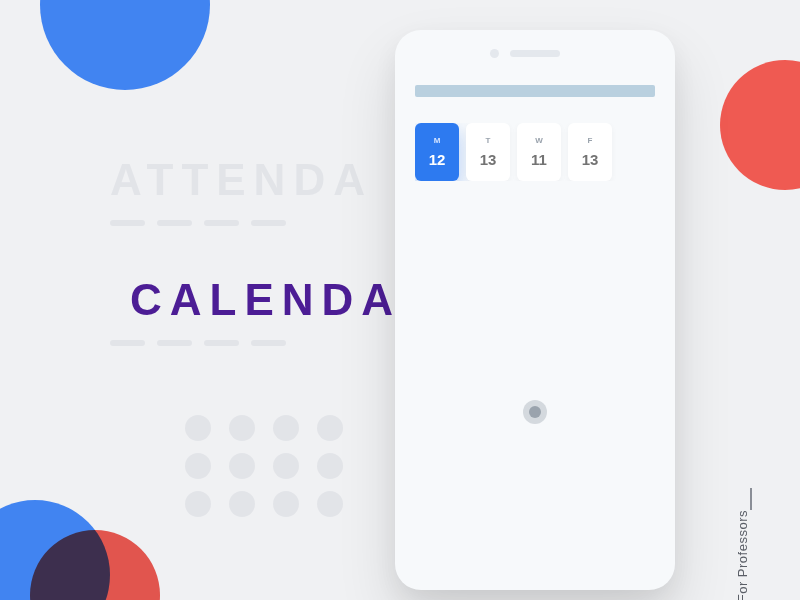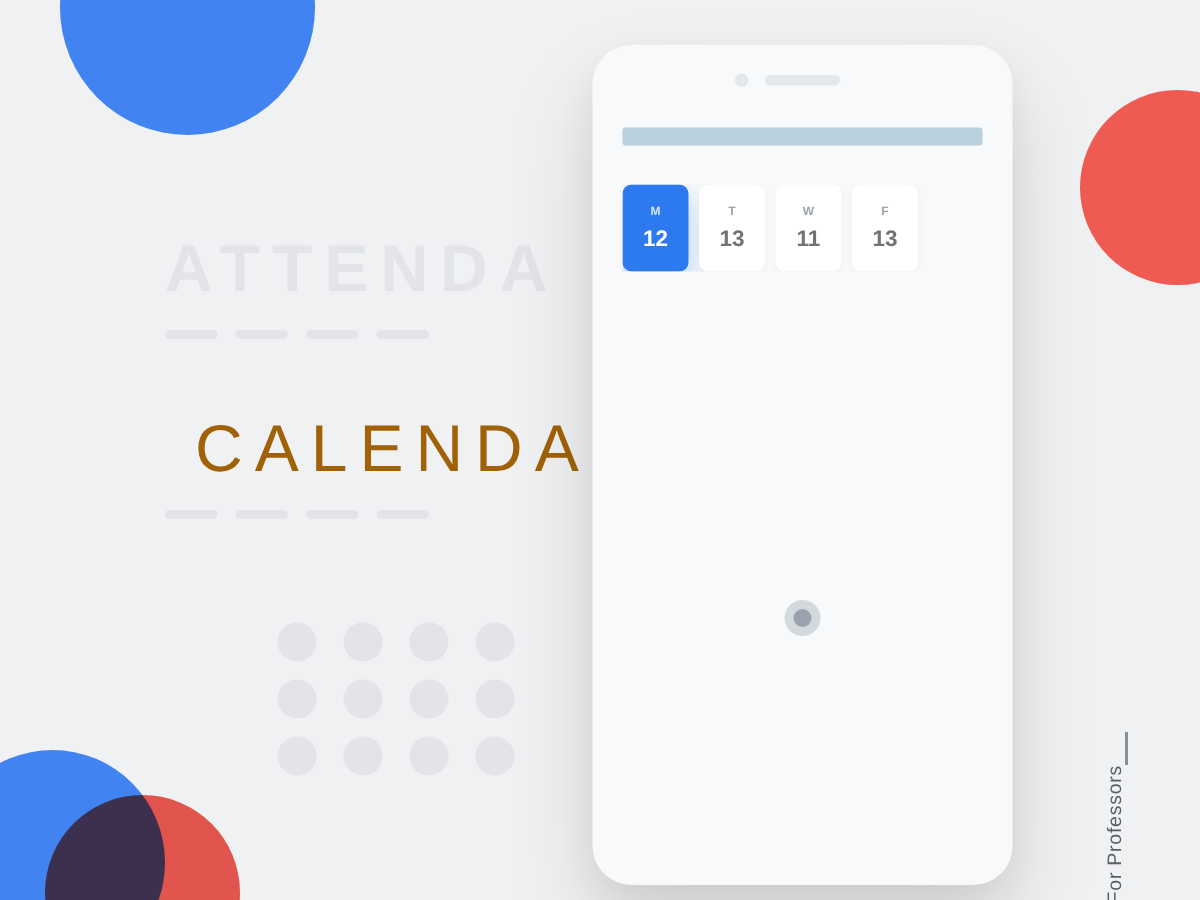--- a/index.html
+++ b/index.html
@@ -59,23 +59,23 @@
       font-size: 44px;
       font-weight: 600;
       letter-spacing: 8px;
       color: #e2e4e8;
     }
     .bg-text-2 {
       position: absolute;
       top: 275px;
       left: 130px;
       font-size: 44px;
-      font-weight: 400;
+      font-weight: 700;
       letter-spacing: 8px;
-      color: #a16207;
+      color: #4c1d95;
     }
     .bg-dashes-1, .bg-dashes-2 {
       position: absolute;
       left: 110px;
       display: flex;
       gap: 12px;
     }
     .bg-dashes-1 { top: 220px; }
     .bg-dashes-2 { top: 340px; }
     .dash {

